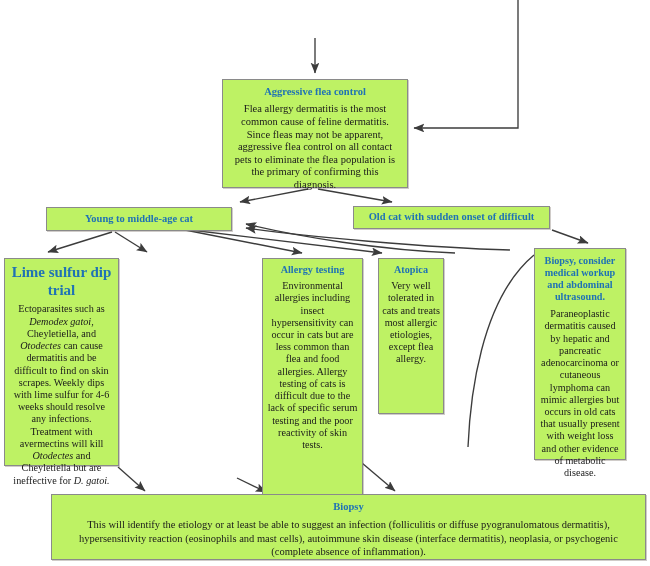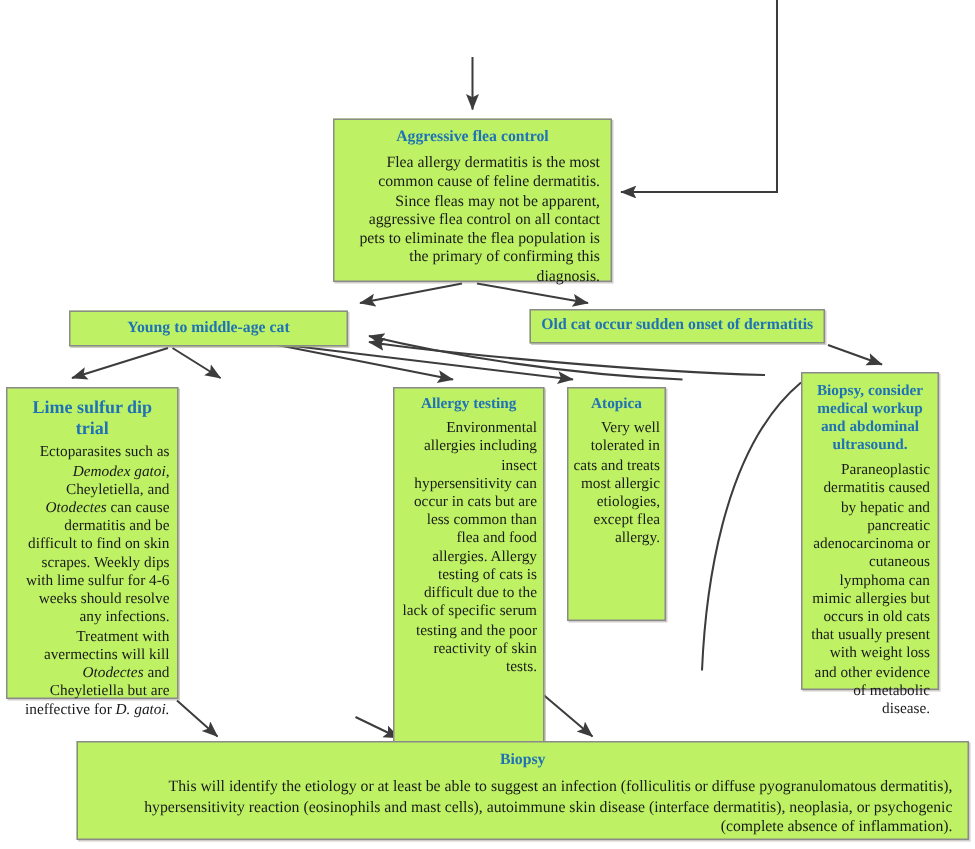--- a/index.html
+++ b/index.html
@@ -32,21 +32,21 @@
     z-index: 2;
   }
   .node-title {
     color: #1f72b5;
     font-weight: bold;
     text-align: center;
     line-height: 1.18;
   }
   .node-body {
     color: #1a1a1a;
-    text-align: right;
+    text-align: center;
     line-height: 1.2;
   }
   .node-body i { font-style: italic; }
 
   
   #node-flea {
     left: 222px; top: 79px; width: 186px; height: 109px;
     padding: 6px 7px 0 7px;
   }
   #node-flea .node-title { font-size: 10.5px; margin-bottom: 5px; }
@@ -61,21 +61,21 @@
   #node-old {
     left: 353px; top: 206px; width: 197px; height: 23px;
     display: flex; align-items: center; justify-content: center;
   }
   #node-old .node-title { font-size: 10.5px; }
 
   #node-lime {
     left: 4px; top: 258px; width: 115px; height: 208px;
     padding: 5px 5px 0 5px;
   }
-  #node-lime .node-title { font-size: 12px; margin-bottom: 4px; }
+  #node-lime .node-title { font-size: 15px; margin-bottom: 4px; }
   #node-lime .node-body  { font-size: 10.2px; }
 
   #node-food {
     left: 134px; top: 258px; width: 113px; height: 155px;
     padding: 5px 5px 0 5px;
   }
   #node-food .node-title { font-size: 10.2px; margin-bottom: 4px; }
   #node-food .node-body  { font-size: 10.2px; }
 
   #node-allergy {
@@ -147,21 +147,21 @@
   <div class="node" id="node-flea">
     <div class="node-title">Aggressive flea control</div>
     <div class="node-body">Flea allergy dermatitis is the most common cause of feline dermatitis. Since fleas may not be apparent, aggressive flea control on all contact pets to eliminate the flea population is the primary of confirming this diagnosis.</div>
   </div>
 
   <div class="node" id="node-young">
     <div class="node-title">Young to middle-age cat</div>
   </div>
 
   <div class="node" id="node-old">
-    <div class="node-title">Old cat occur sudden onset of dermatitis</div>
+    <div class="node-title">Old cat with sudden onset of difficult</div>
   </div>
 
   <div class="node" id="node-lime">
     <div class="node-title">Lime sulfur dip trial</div>
     <div class="node-body"><span>Ectoparasites such as </span><i>Demodex gatoi</i><span>, Cheyletiella, and </span><i>Otodectes</i><span> can cause dermatitis and be difficult to find on skin scrapes. Weekly dips with lime sulfur for 4-6 weeks should resolve any infections. Treatment with avermectins will kill </span><i>Otodectes</i><span> and Cheyletiella but are ineffective for </span><i>D. gatoi.</i></div>
   </div>
 
 
   <div class="node" id="node-allergy">
     <div class="node-title">Allergy testing</div>

